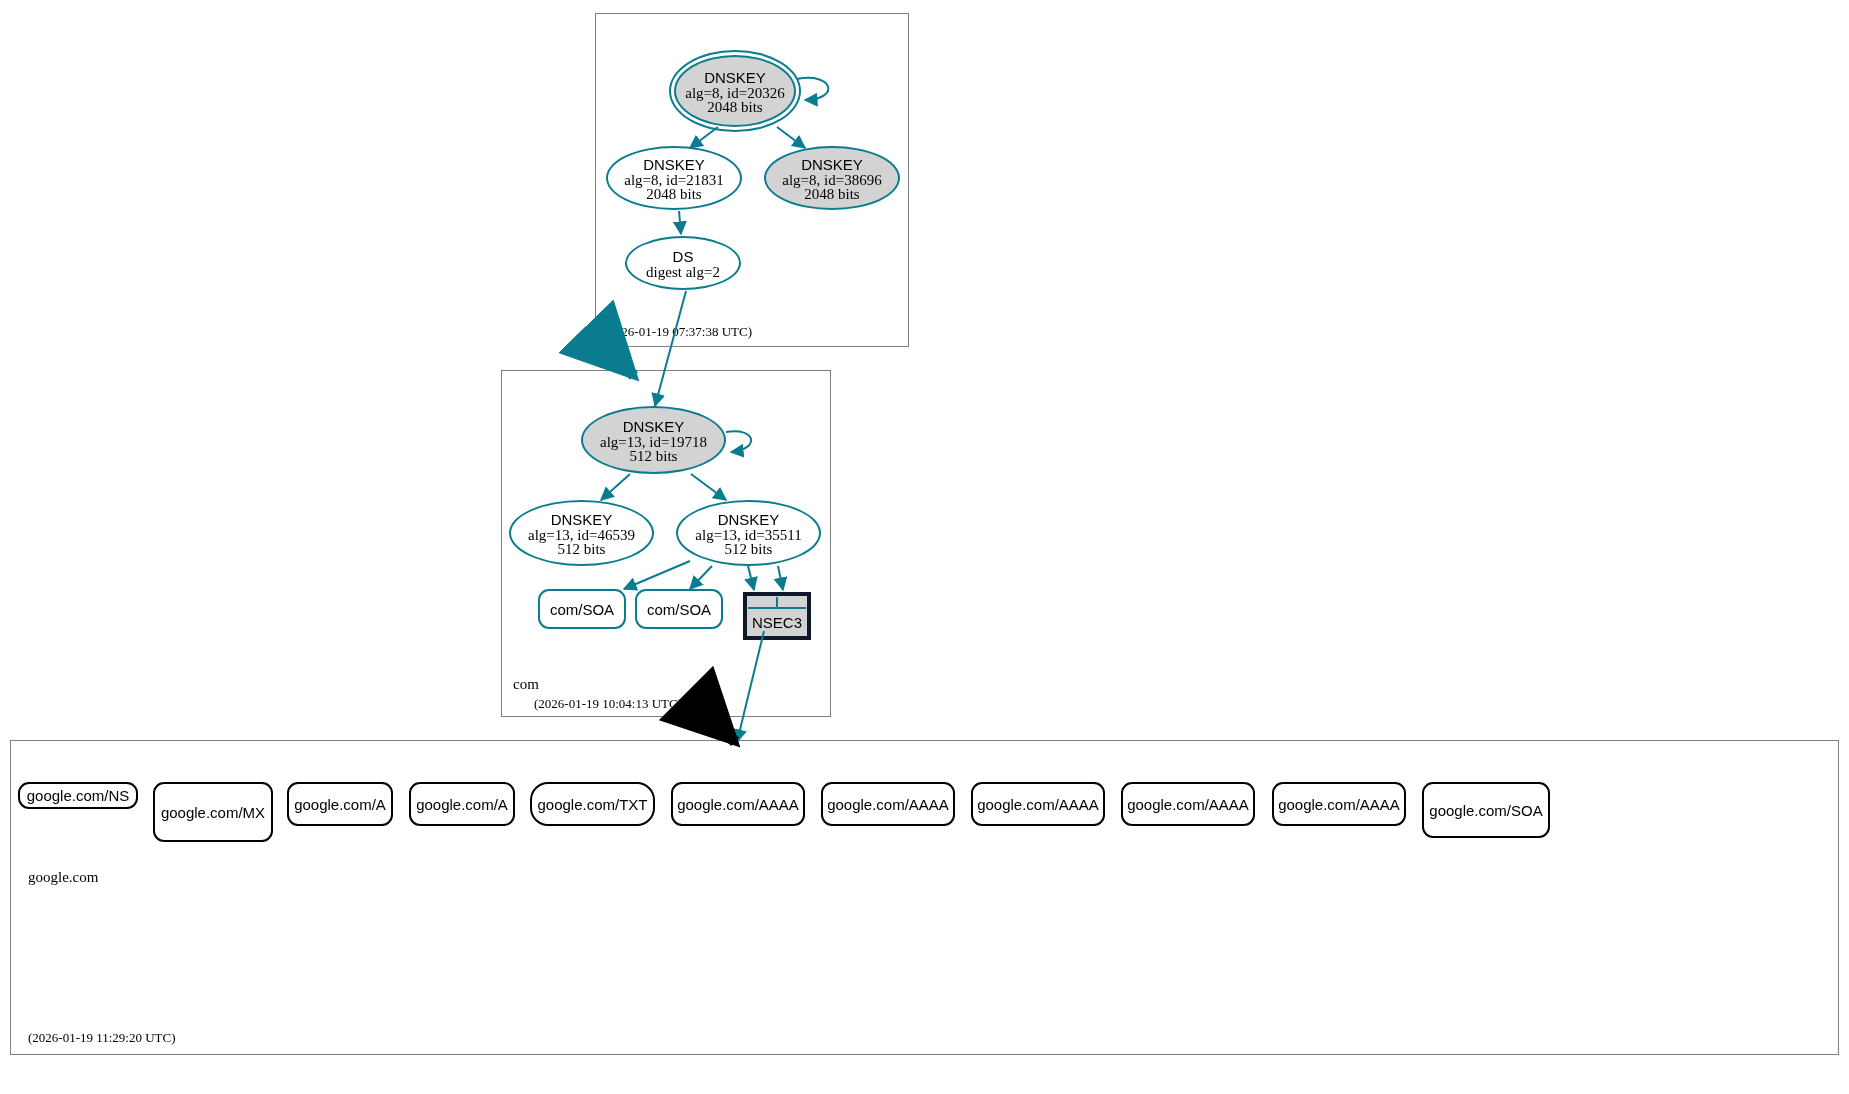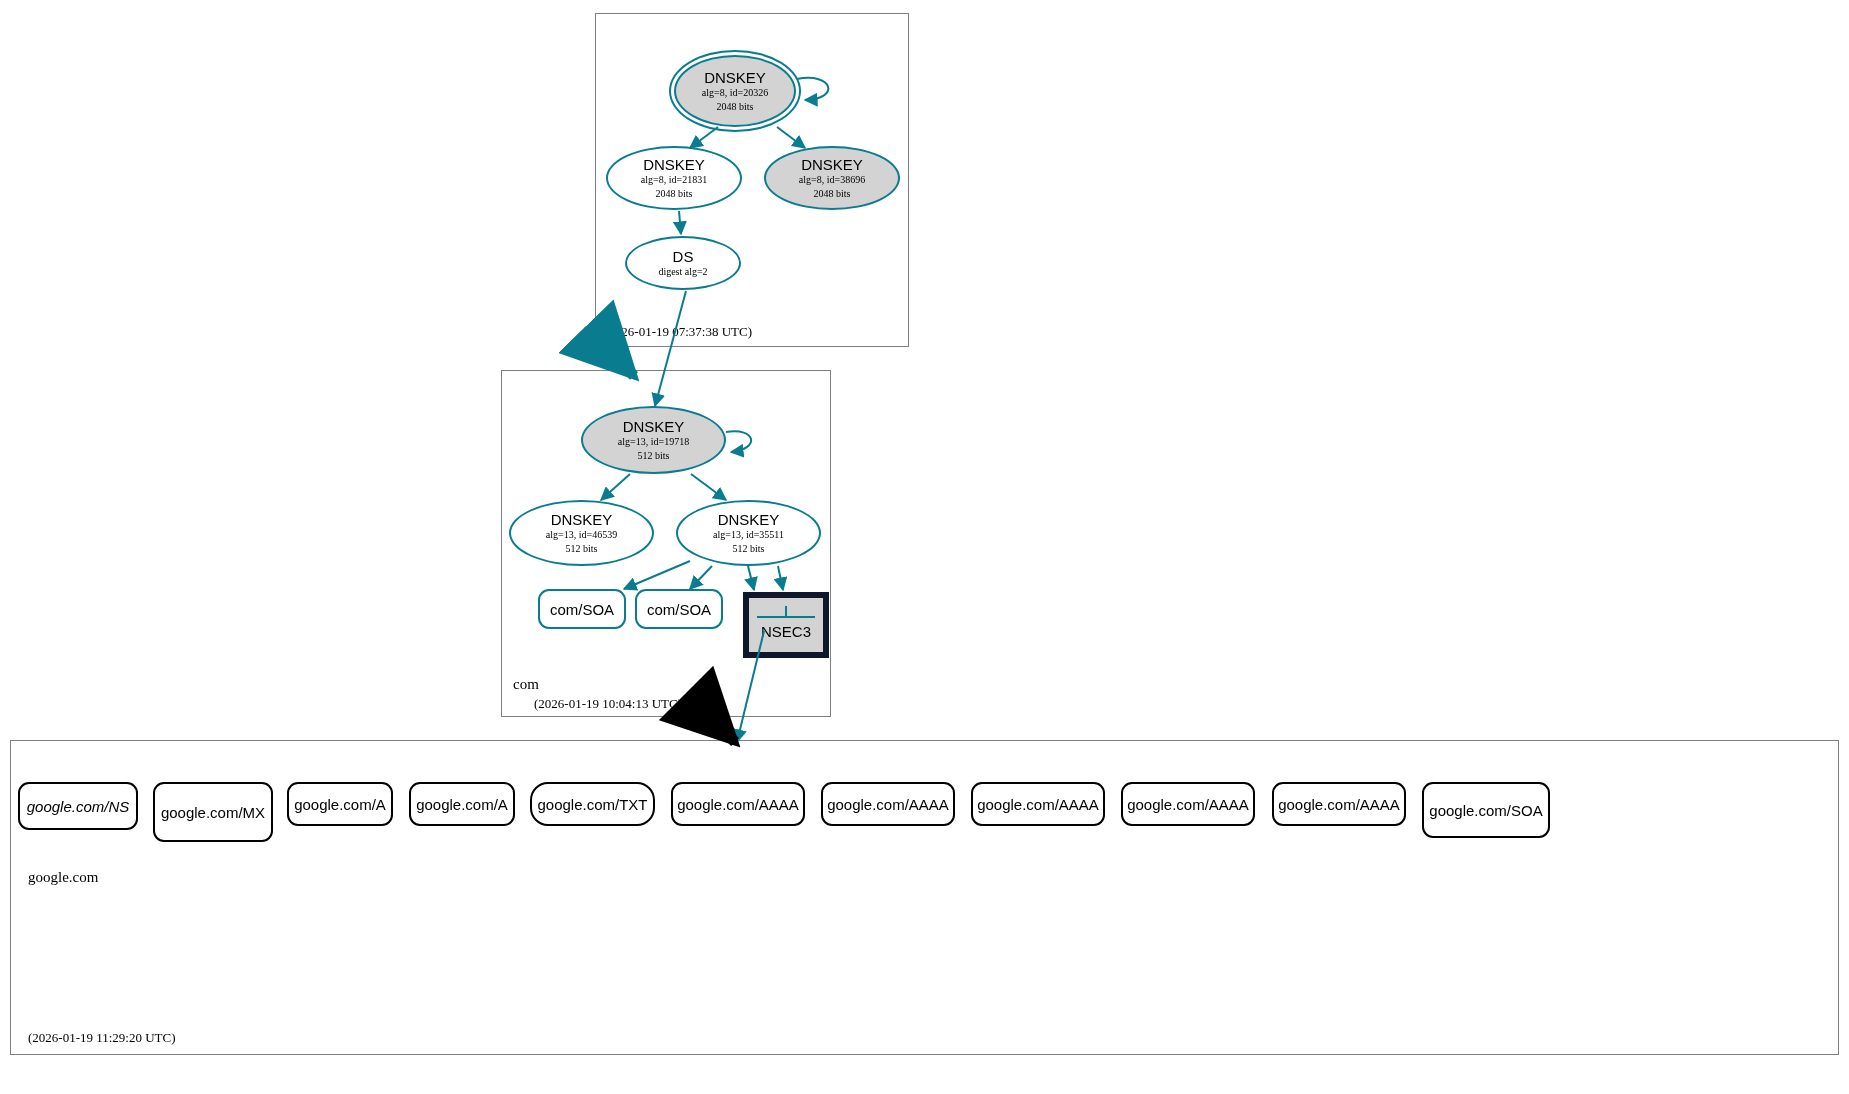--- a/index.html
+++ b/index.html
@@ -8,25 +8,25 @@
   .zone-box{position:absolute;border:1px solid #808080;background:#ffffff;box-sizing:border-box;}
   .zone-label{position:absolute;font-family:"Liberation Serif",serif;color:#000;white-space:nowrap;}
   .zone-name{font-size:15px;}
   .zone-time{font-size:13px;}
   .node{position:absolute;box-sizing:border-box;display:flex;flex-direction:column;
         align-items:center;justify-content:center;text-align:left;color:#000;}
   .ell{border:2px solid #0a7c90;border-radius:50%;background:#ffffff;}
   .ell.secure{background:#d3d3d3;}
   .ell.dbl{box-shadow:0 0 0 3px #ffffff, 0 0 0 5px #0a7c90;}
   .t1{font-family:"Liberation Sans",sans-serif;font-size:15px;line-height:17px;}
-  .t2{font-family:"Liberation Serif",serif;font-size:10px;line-height:14px;}
+  .t2{font-family:"Liberation Serif",serif;font-size:15px;line-height:14px;}
   .rrect{border:2px solid #0a7c90;border-radius:11px;background:#ffffff;
          font-family:"Liberation Sans",sans-serif;font-size:15px;}
   .rrect.blk{border-color:#000000;}
-  .nsec3{border:6px solid #0f172a;background:#d3d3d3;display:flex;flex-direction:column;padding:8px;}
+  .nsec3{border:4px solid #0f172a;background:#d3d3d3;display:flex;flex-direction:column;padding:1px;}
   .nsec3 .hdr{display:flex;height:10px;border-bottom:2px solid #0a7c90;}
   .nsec3 .hdr .c{flex:1;}
   .nsec3 .hdr .c+ .c{border-left:2px solid #0a7c90;}
   .nsec3 .body{flex:1;display:flex;align-items:center;justify-content:center;
                font-family:"Liberation Sans",sans-serif;font-size:15px;background:#d3d3d3;}
   svg.edges{position:absolute;left:0;top:0;width:1849px;height:1094px;pointer-events:none;}
 </style>
 </head>
 <body>
 
@@ -94,21 +94,21 @@
       <div class="c"></div>
       <div class="c"></div>
     </div>
     <div class="body">NSEC3</div>
   </div>
 
   <div class="zone-box" style="left:10px;top:740px;width:1829px;height:315px;"></div>
   <div class="zone-label zone-name" style="left:28px;top:869px;">google.com</div>
   <div class="zone-label zone-time" style="left:28px;top:1030px;">(2026-01-19 11:29:20 UTC)</div>
 
-  <div class="node rrect blk" style="left:18px;top:782px;width:120px;height:48px;font-style:italic;">
+  <div class="node rrect blk" style="left:18px;top:782px;width:120px;height:27px;">
     <div>google.com/NS</div>
   </div>
   <div class="node rrect blk" style="left:153px;top:782px;width:120px;height:60px;">
     <div>google.com/MX</div>
   </div>
   <div class="node rrect blk" style="left:287px;top:782px;width:106px;height:44px;">
     <div>google.com/A</div>
   </div>
   <div class="node rrect blk" style="left:409px;top:782px;width:106px;height:44px;">
     <div>google.com/A</div>

